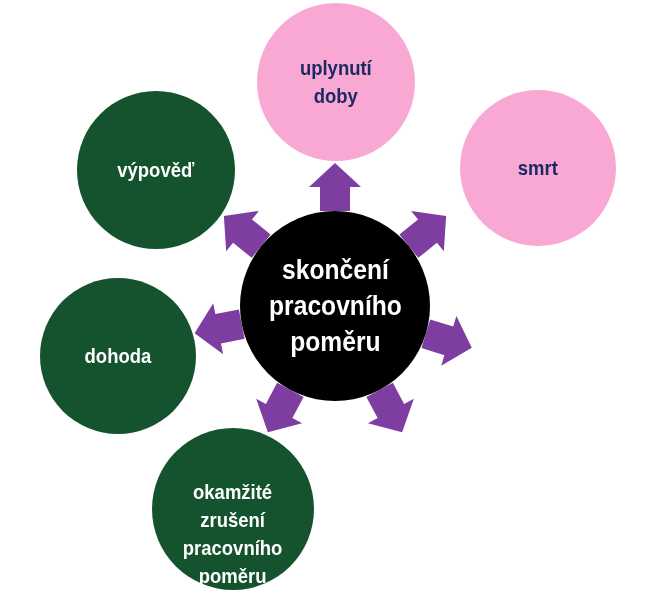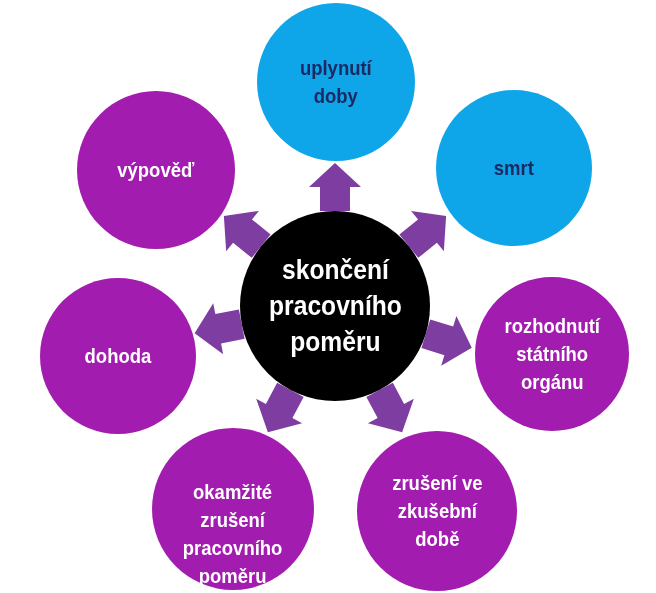--- a/index.html
+++ b/index.html
@@ -25,33 +25,33 @@
     text-align: center;
   }
   .node .label {
     font-weight: 700;
     white-space: pre-line;
     transform: scaleX(0.88);
     transform-origin: center center;
     letter-spacing: 0;
   }
   .purple { background: #000000; }
-  .blue   { background: #0ea5e9; }
-  .navy   { background: #a21caf; }
+  .blue   { background: #f9a8d4; }
+  .navy   { background: #14532d; }
   .text-white { color: #ffffff; }
   .text-navy  { color: #1b2a63; }
 
   
   .n-center     { left: 240px; top: 211px; width: 190px; height: 190px; }
   .n-center .label { font-size: 28px; line-height: 1.28; }
 
   
   .node.sat .label { font-size: 21px; line-height: 1.33; }
   .n-uplynuti   { left: 257px; top:   3px; width: 158px; height: 158px; }
-  .n-smrt       { left: 436px; top:  90px; width: 156px; height: 156px; }
+  .n-smrt       { left: 460px; top:  90px; width: 156px; height: 156px; }
   .n-vypoved    { left:  77px; top:  91px; width: 158px; height: 158px; }
   .n-dohoda     { left:  40px; top: 278px; width: 156px; height: 156px; }
   .n-rozhodnuti { left: 475px; top: 277px; width: 154px; height: 154px; }
   .n-okamzite   { left: 152px; top: 428px; width: 162px; height: 162px; align-items: flex-end; }
   .n-zruseni    { left: 357px; top: 431px; width: 160px; height: 160px; }
 </style>
 </head>
 <body>
 
 <div class="stage">
@@ -75,31 +75,21 @@
 
   <div class="node blue sat n-uplynuti">
     <span class="label text-navy">uplynutí
 doby</span>
   </div>
 
   <div class="node blue sat n-smrt">
     <span class="label text-navy">smrt</span>
   </div>
 
-  <div class="node navy sat n-rozhodnuti">
-    <span class="label text-white">rozhodnutí
-státního
-orgánu</span>
-  </div>
 
-  <div class="node navy sat n-zruseni">
-    <span class="label text-white">zrušení ve
-zkušební
-době</span>
-  </div>
 
   <div class="node navy sat n-okamzite">
     <span class="label text-white">okamžité
 zrušení
 pracovního
 poměru</span>
   </div>
 
   <div class="node navy sat n-dohoda">
     <span class="label text-white">dohoda</span>

